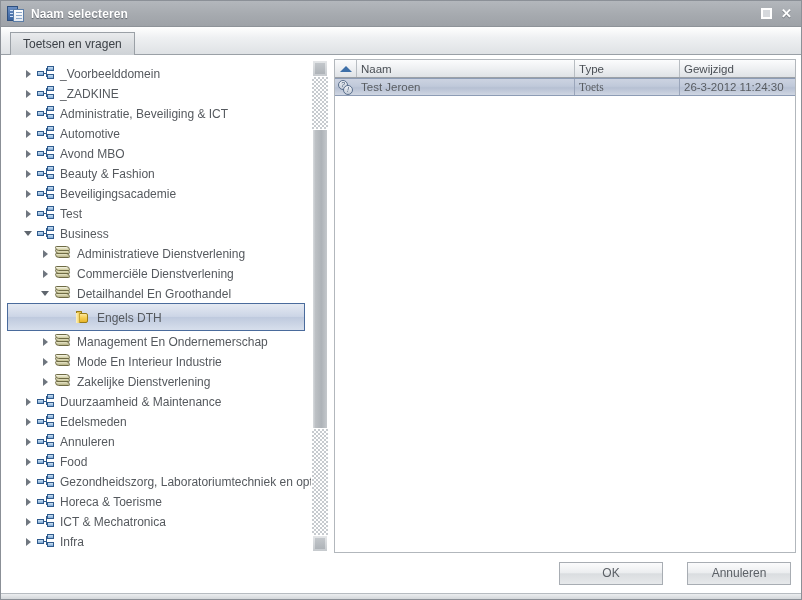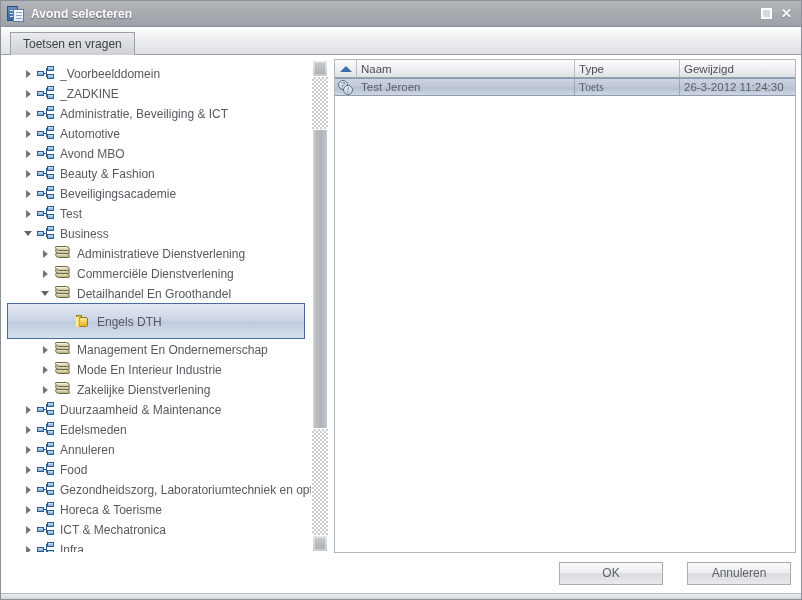--- a/index.html
+++ b/index.html
@@ -159,21 +159,21 @@
     align-items: center;
     font-size: 12px;
     color: #55595e;
     white-space: nowrap;
     cursor: pointer;
     position: relative;
   }
   .tree-row.selected {
     background: linear-gradient(to bottom, #e4e9f2 0%, #ccd5e6 48%, #bfcade 52%, #d7dfec 100%);
     border: 1px solid #4a6b9c;
-    height: 36px;
+    height: 28px;
     margin-right: 6px;
   }
   .twisty {
     width: 11px; height: 11px;
     flex: 0 0 11px;
     margin-right: 3px;
     position: relative;
   }
   .twisty.collapsed::before {
     content: "";
@@ -411,21 +411,21 @@
 </head>
 <body>
 
 <div id="window">
 
   <div id="titlebar">
     <div class="title-icon">
       <div class="doc-back"></div>
       <div class="doc-front"></div>
     </div>
-    <div id="title-text">Avond selecteren</div>
+    <div id="title-text">Naam selecteren</div>
     <div id="window-controls">
       <div class="wc-btn">
         <div class="wc-max"></div>
       </div>
       <div class="wc-btn">
         <span class="wc-close">✕</span>
       </div>
     </div>
   </div>
 

